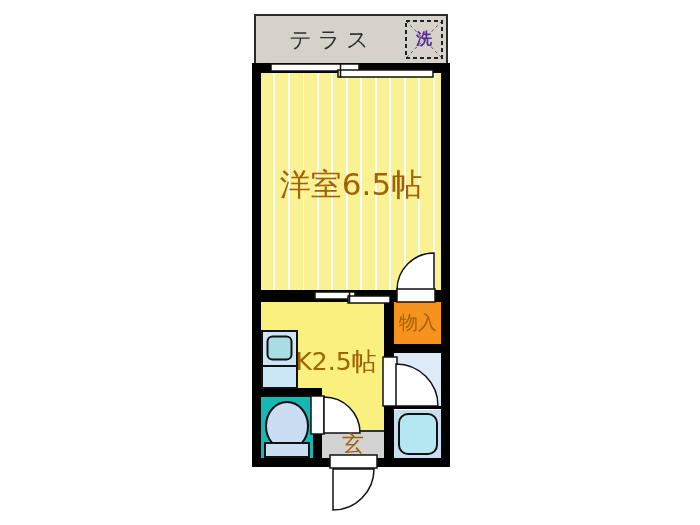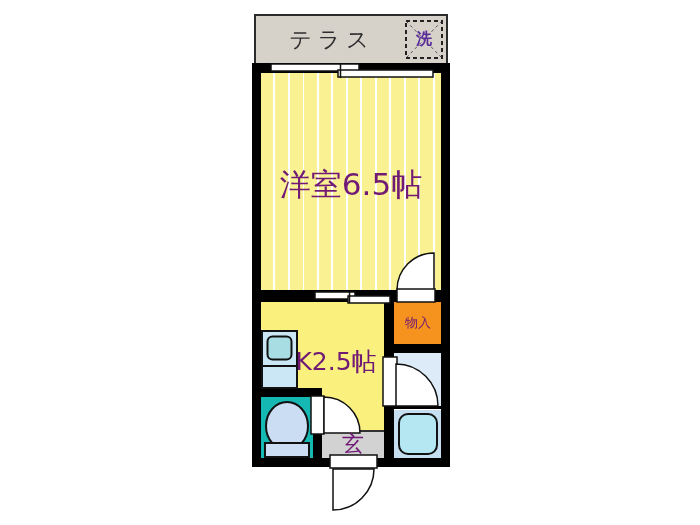--- a/index.html
+++ b/index.html
@@ -22,26 +22,26 @@
   .w-right{left:441px;top:63px;width:9px;height:404px;}
   .w-top{left:252px;top:63px;width:198px;height:10px;}
   .w-bottom{left:252px;top:458px;width:198px;height:9px;}
   .w-mid{left:252px;top:290px;width:198px;height:12px;}
   .w-col{left:384px;top:290px;width:10px;height:177px;}
   .w-closet-b{left:384px;top:344px;width:57px;height:9px;}
   .w-bath-div{left:394px;top:406px;width:47px;height:3px;}
   .w-sink-b{left:252px;top:388px;width:70px;height:9px;}
   .w-toilet-r{left:313px;top:388px;width:9px;height:79px;}
   
-  .lbl{position:absolute;transform:translate(-50%,-50%);white-space:nowrap;color:#701a75;}
+  .lbl{position:absolute;transform:translate(-50%,-50%);white-space:nowrap;color:#a16207;}
   .lbl-terrace{left:332px;top:40px;font-size:22px;letter-spacing:6px;color:#2e2e2e;}
   .lbl-washer{left:424px;top:39px;font-size:16px;color:#5B2D9B;font-weight:bold;}
   .lbl-main{left:351px;top:185px;font-size:31px;}
   .lbl-kitchen{left:336px;top:361px;font-size:25px;}
-  .lbl-closet{left:418px;top:323px;font-size:13px;}
+  .lbl-closet{left:418px;top:323px;font-size:19px;}
   .lbl-genkan{left:353px;top:444px;font-size:22px;}
   svg{position:absolute;left:0;top:0;}
 </style>
 </head>
 <body>
 
 <div id="canvas">
 
   <div class="abs terrace"></div>
 

